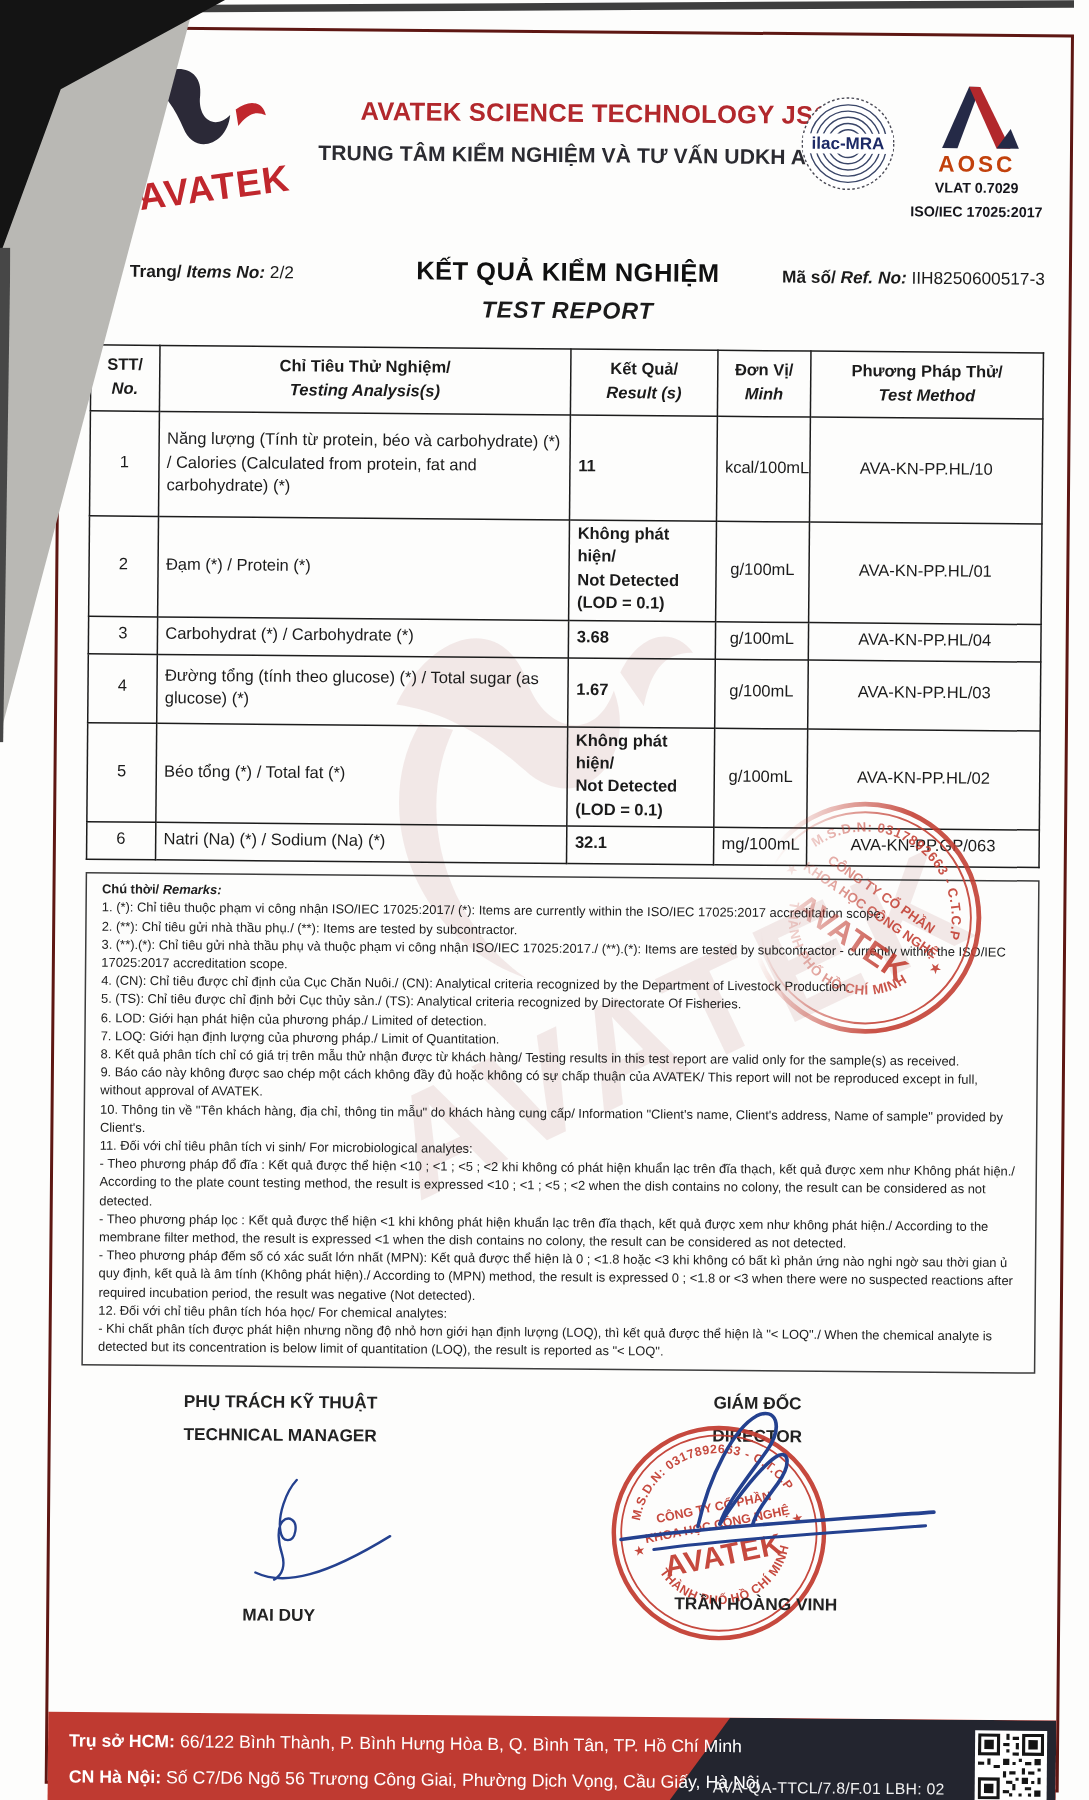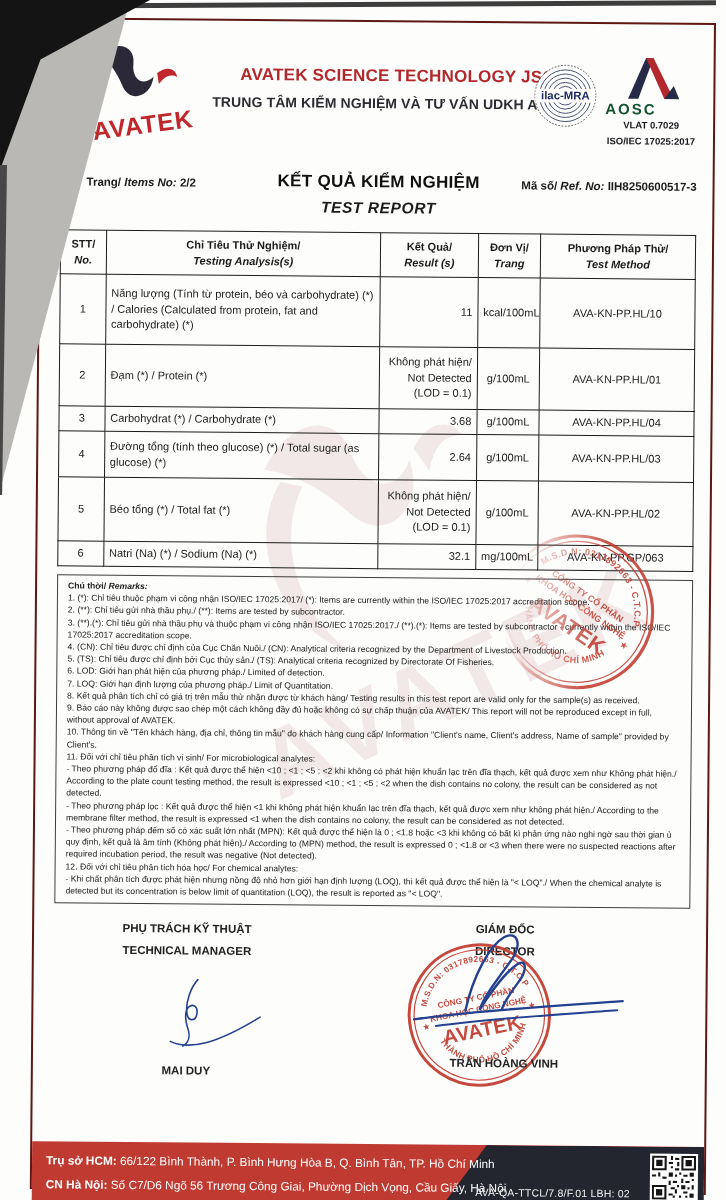--- a/index.html
+++ b/index.html
@@ -21,43 +21,43 @@
   .logo{position:absolute;left:6px;top:0;width:128px;height:114px;}
   .lp-red{fill:#c0272d;}
   .lp-black{fill:#2b2937;}
   .logo-word{font-weight:bold;font-size:27px;fill:#c0272d;letter-spacing:1px;font-family:"Liberation Sans",sans-serif;}
   .header-text{position:absolute;left:150px;top:28px;width:372px;text-align:center;}
   .company{font-weight:700;font-size:17px;color:#b2282c;letter-spacing:.2px;}
   .center-name{font-weight:700;font-size:14px;color:#2b2b31;margin-top:9px;letter-spacing:.1px;}
   .badges{position:absolute;right:0;top:10px;display:flex;align-items:flex-start;}
   .ilac{width:64px;height:64px;margin-top:14px;}
   .aosc-block{width:92px;text-align:center;margin-left:8px;}
-  .aosc-label{font-weight:700;font-size:15px;color:#14532d;letter-spacing:2px;margin-top:-8px;text-align:left;}
+  .aosc-label{font-weight:700;font-size:15px;color:#c2410c;letter-spacing:2px;margin-top:-8px;text-align:center;}
   .vlat{font-weight:700;font-size:9.5px;color:#16161c;margin-top:2px;}
   .iso{font-weight:700;font-size:9.5px;color:#16161c;margin-top:5px;}
 
   
   .meta{position:relative;margin:10px 16px 0 20px;height:56px;font-size:11.5px;}
   .page-no{position:absolute;left:26px;top:6px;}
   .ref-no{position:absolute;right:0px;top:6px;}
   .lbl-vi{font-weight:700;}
   .lbl-en{font-weight:700;font-style:italic;}
-  .lbl-val{font-weight:700;}
+  .lbl-val{font-weight:400;}
   .title-block{position:absolute;left:0;right:0;top:0;text-align:center;}
   .title-vi{font-weight:700;font-size:17px;color:#101010;letter-spacing:.3px;}
   .title-en{font-weight:700;font-style:italic;font-size:15.5px;margin-top:7px;letter-spacing:.6px;}
 
   
   .tbl-wrap{margin:4px 16px 0 20px;}
   table{width:100%;border-collapse:collapse;table-layout:fixed;font-size:11px;}
   th,td{border:1.6px solid #1c1c1c;padding:2px 5px;vertical-align:middle;line-height:1.4;}
   th{font-weight:700;text-align:center;}
   .th-en{font-style:italic;}
   td.c{text-align:center;}
-  td.result{white-space:pre-line;text-align:right;}
+  td.result{white-space:pre-line;text-align:left;font-weight:bold;}
   col.c1{width:7.2%;}col.c2{width:43.2%;}col.c3{width:15.4%;}col.c4{width:9.8%;}col.c5{width:24.4%;}
   tr.hr{height:44px;}tr.r1{height:70px;}tr.r2{height:62px;}tr.r3{height:25px;}tr.r4{height:46px;}tr.r5{height:64px;}tr.r6{height:25px;}
 
   
   .remarks{margin:8px 16px 0 20px;border:1.7px solid #3d3d3d;padding:4px 10px 6px 10px;font-size:8.6px;line-height:1.42;color:#202020;}
   .remark-heading{font-weight:700;}
   .remark-heading .en{font-style:italic;}
   .remark-line{margin:0;}
 
   
@@ -192,21 +192,21 @@
               <th>
                     <div>Chỉ Tiêu Thử Nghiệm/</div>
                     <div class="th-en">Testing Analysis(s)</div>
                   </th>
               <th>
                     <div>Kết Quả/</div>
                     <div class="th-en">Result (s)</div>
                   </th>
               <th>
                     <div>Đơn Vị/</div>
-                    <div class="th-en">Trang</div>
+                    <div class="th-en">Minh</div>
                   </th>
               <th>
                     <div>Phương Pháp Thử/</div>
                     <div class="th-en">Test Method</div>
                   </th>
             </tr>
             <tr class="r1">
               <td class="c">1</td>
               <td>Năng lượng (Tính từ protein, béo và carbohydrate) (*) / Calories (Calculated from protein, fat and carbohydrate) (*)</td>
               <td class="result">11</td>
@@ -225,21 +225,21 @@
             <tr class="r3">
               <td class="c">3</td>
               <td>Carbohydrat (*) / Carbohydrate (*)</td>
               <td class="result">3.68</td>
               <td class="c">g/100mL</td>
               <td class="c">AVA-KN-PP.HL/04</td>
             </tr>
             <tr class="r4">
               <td class="c">4</td>
               <td>Đường tổng (tính theo glucose) (*) / Total sugar (as glucose) (*)</td>
-              <td class="result">2.64</td>
+              <td class="result">1.67</td>
               <td class="c">g/100mL</td>
               <td class="c">AVA-KN-PP.HL/03</td>
             </tr>
             <tr class="r5">
               <td class="c">5</td>
               <td>Béo tổng (*) / Total fat (*)</td>
               <td class="result">Không phát hiện/
 Not Detected
 (LOD = 0.1)</td>
               <td class="c">g/100mL</td>

